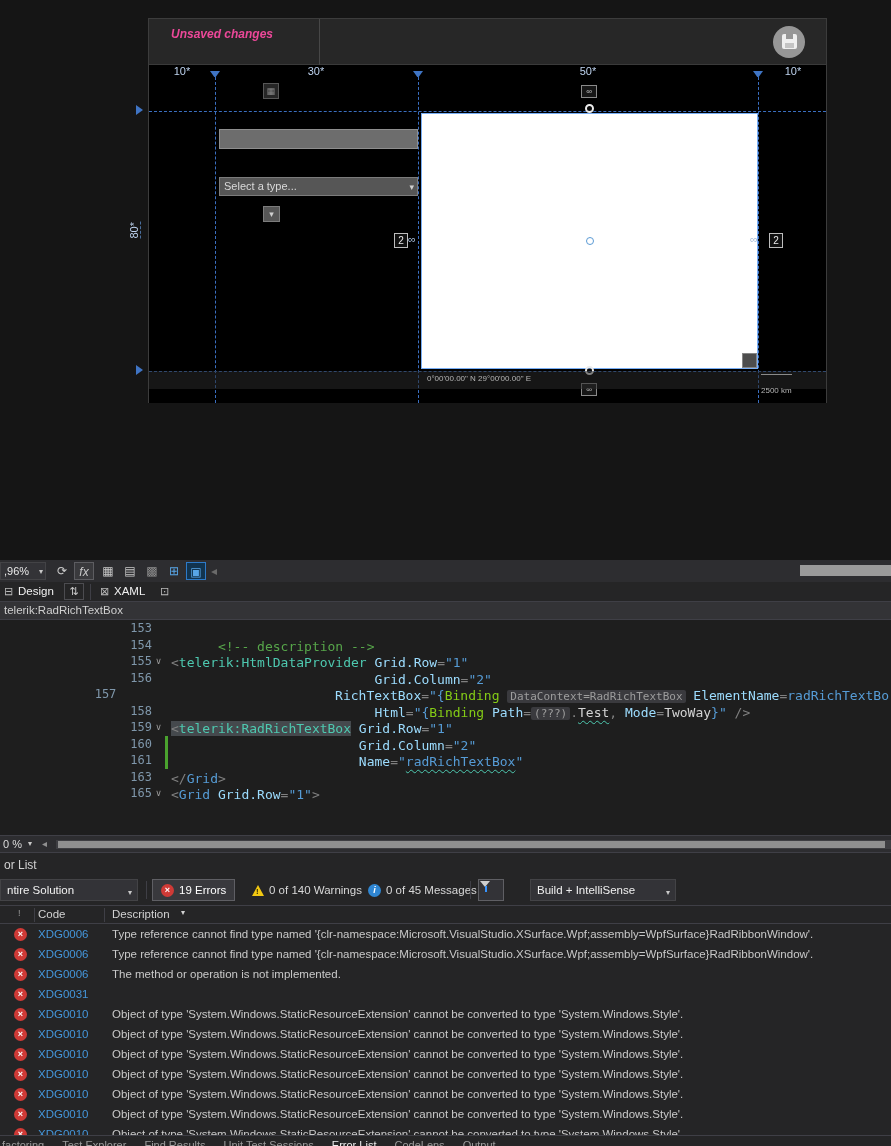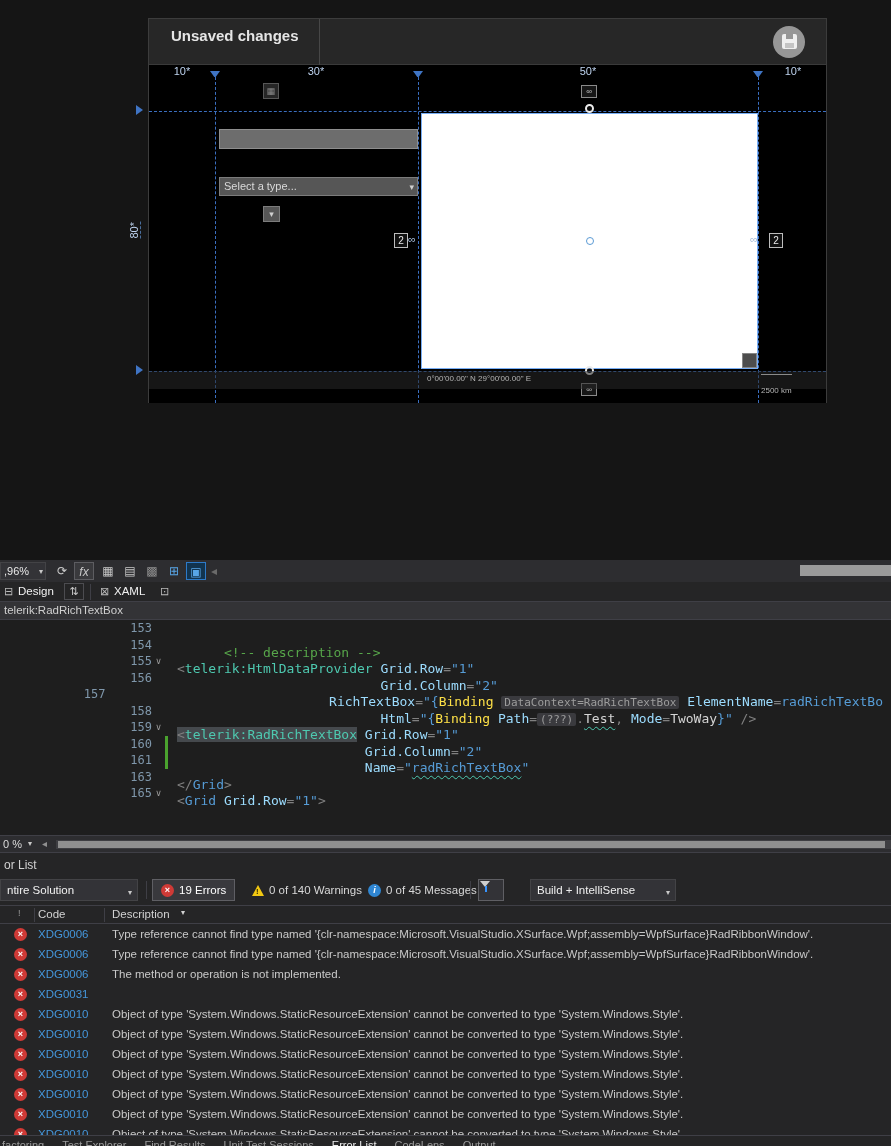--- a/index.html
+++ b/index.html
@@ -3,21 +3,21 @@
 <meta charset="utf-8">
 <style>
   *{margin:0;padding:0;box-sizing:border-box}
   html,body{width:891px;height:1146px;background:#151515;overflow:hidden;position:relative;
     font-family:"Liberation Sans",sans-serif;}
 
   
   #designer{position:absolute;left:0;top:0;width:891px;height:560px;background:#151515}
   #artboard{position:absolute;left:148px;top:18px;width:679px;height:385px;background:#000;border:1px solid #3c3c3c}
   #chrome{position:absolute;left:0;top:0;right:0;height:46px;background:#272727;border-bottom:1px solid #3a3a3a}
-  #unsaved{position:absolute;left:22px;top:8px;color:#e5e5e5;font-weight:bold;font-size:15px}
+  #unsaved{position:absolute;left:22px;top:8px;color:#ec4899;font-style:italic;font-weight:bold;font-size:12px}
   .chrome-div{position:absolute;left:170px;top:0;width:1px;height:46px;background:#474747}
   #save-btn{position:absolute;left:624px;top:7px;width:32px;height:32px;border-radius:50%;background:#979797}
   .floppy{position:relative;display:block;width:15px;height:15px;background:#f0f0f0;border-radius:2px;margin:8px auto 0}
   .floppy::before{content:"";position:absolute;top:0;left:4px;width:7px;height:5px;background:#979797}
   .floppy::after{content:"";position:absolute;bottom:1px;left:3px;width:9px;height:5px;background:#c4c4c4}
   #ruler{position:absolute;left:0;top:46px;right:0;height:12px}
   .col-label{position:absolute;top:0;width:40px;text-align:center;font-size:11px;color:#bdd2ee;border-bottom:1px dashed #4a6f9e;line-height:12px}
   .tri-down{position:absolute;width:0;height:0;border-left:5px solid transparent;border-right:5px solid transparent;border-top:7px solid #3f74c4;top:6px}
   .tri-right{position:absolute;width:0;height:0;border-top:5px solid transparent;border-bottom:5px solid transparent;border-left:7px solid #3f74c4}
   #surface{position:absolute;left:0;top:58px;right:0;height:326px;background:#000;overflow:hidden}
@@ -59,23 +59,23 @@
   
   #breadcrumb{position:absolute;left:0;top:602px;width:891px;height:18px;background:#333336;border-bottom:1px solid #3f3f46;color:#cfcfcf;font-size:11.5px;line-height:17px;padding-left:4px}
 
   
   #editor{position:absolute;left:0;top:620px;width:891px;height:215px;background:#1e1e1e;overflow:hidden}
   .code-line{display:flex;height:16.5px}
   .ln{width:152px;text-align:right;color:#7f97ab;font:12px/16.5px "DejaVu Sans Mono",monospace}
   .fold{width:13px;text-align:center;color:#9a9a9a;font-size:9px;line-height:16.5px}
   .cbar{width:3px;height:16.5px;margin-right:1px}
   .cbar.changed{background:#4aa22e}
-  pre.code{font:13px/16.5px "DejaVu Sans Mono",monospace;white-space:pre;margin:8px}
+  pre.code{font:13px/16.5px "DejaVu Sans Mono",monospace;white-space:pre;margin:2px}
   .c-tx{color:#d4d4d4}.c-cm{color:#57a64a}.c-pu{color:#808080}.c-tk{color:#4ec9b0}
-  .c-tg{color:#569cd6}.c-at{color:#9cdcfe}.c-st{color:#569cd6}.c-kw{color:#fde047}
+  .c-tg{color:#569cd6}.c-at{color:#9cdcfe}.c-st{color:#569cd6}.c-kw{color:#84cc16}
   .c-hint{background:#3a3a3e;color:#9d9d9d;border-radius:2px;padding:0 3px;font-size:11px}
   .c-sel{background:#45494d}
   .c-sq{text-decoration-line:underline;text-decoration-style:wavy;text-decoration-color:#4ec9b0;text-underline-offset:3px;text-decoration-thickness:1px}
 
   
   #estatus{position:absolute;left:0;top:835px;width:891px;height:17px;background:#2d2d30;border-top:1px solid #3f3f46}
   #ezoom{position:absolute;left:3px;top:2px;font-size:11px;color:#dcdcdc}
   #ezoom-chev{position:absolute;left:28px;top:3px;font-size:8px;color:#c8c8c8}
   #escroll-left{position:absolute;left:42px;top:2px;font-size:10px;color:#8f8f8f}
   #escroll-track{position:absolute;left:56px;right:0;top:4px;height:9px;background:#3e3e42}

